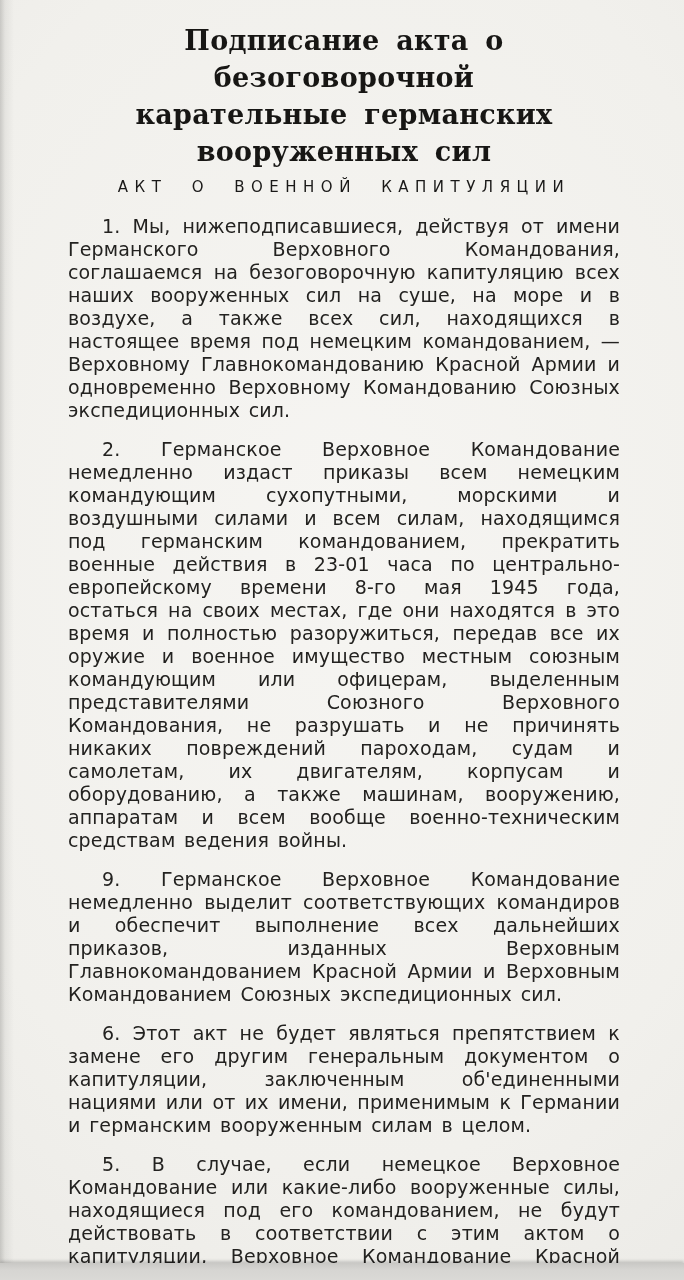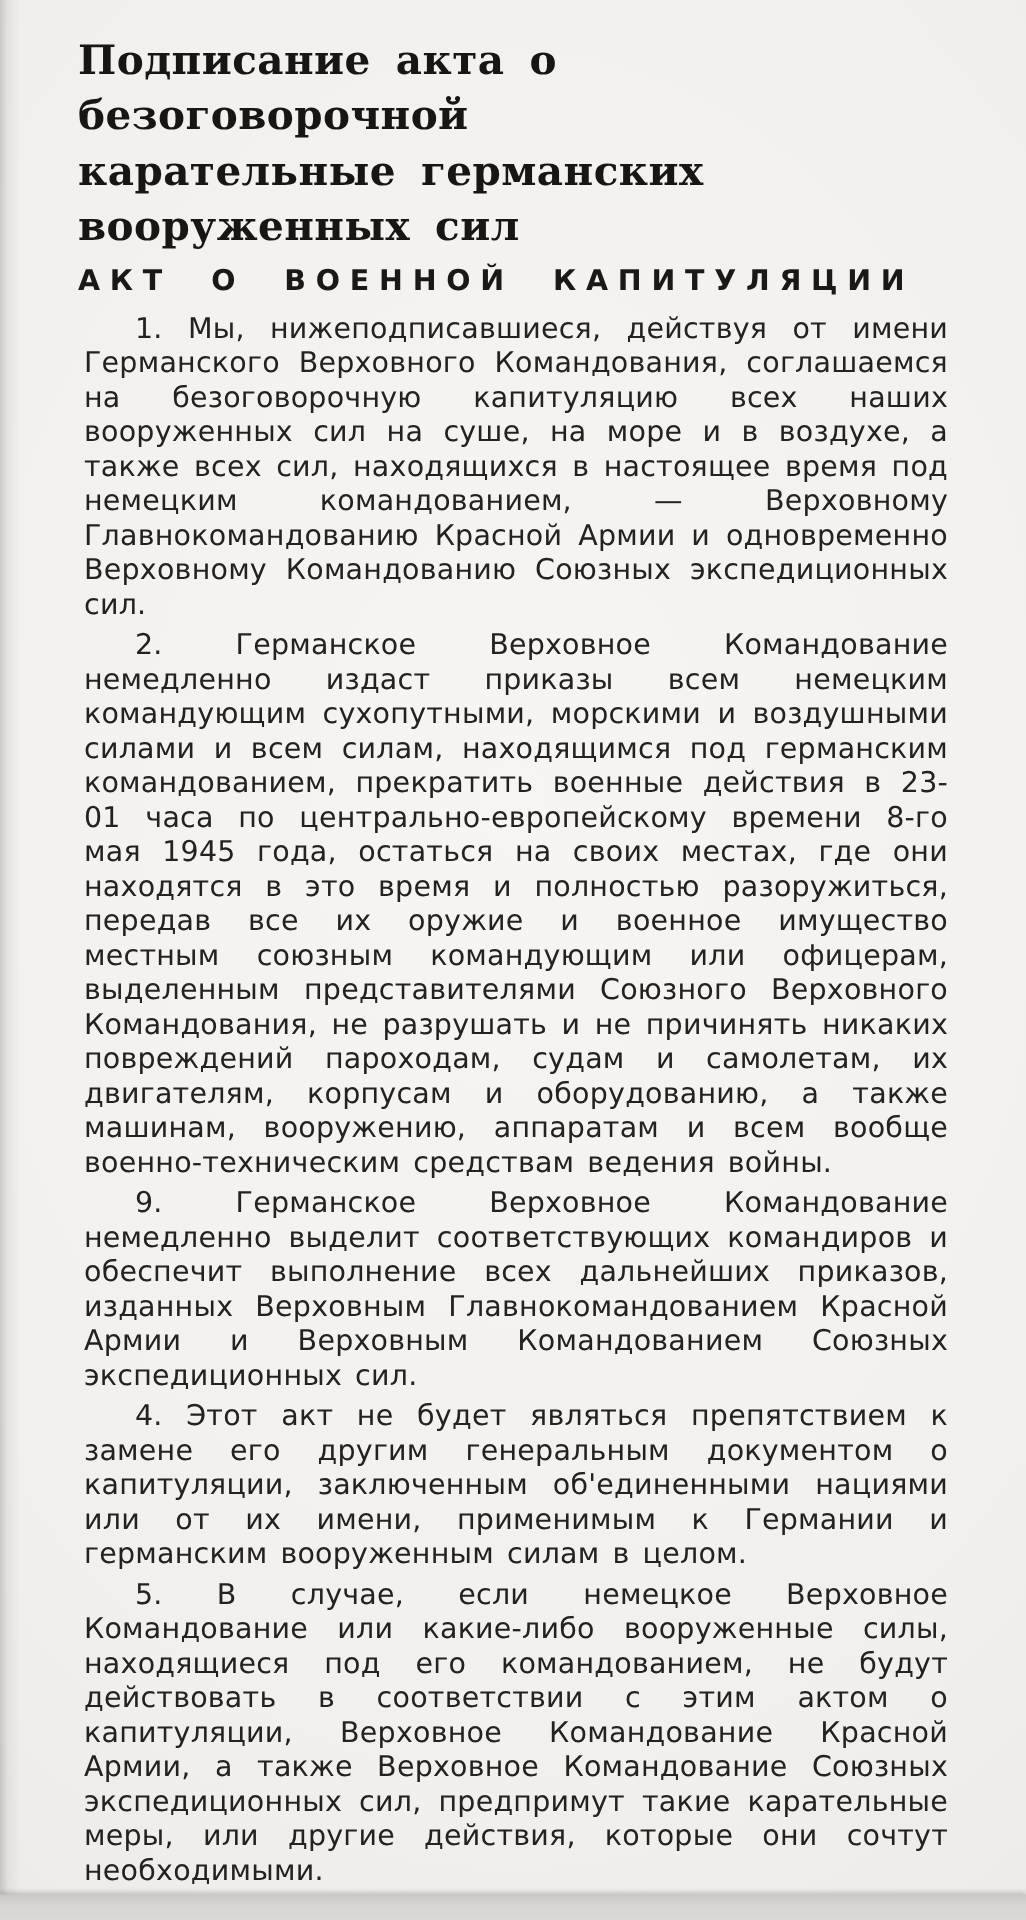--- a/index.html
+++ b/index.html
@@ -24,37 +24,39 @@
   }
   .content {
     position: relative;
     padding: 22px 48px 0 52px;
   }
   .doc-title {
     font-family: "DejaVu Serif", "Liberation Serif", serif;
     font-weight: bold;
     font-size: 27px;
     line-height: 37px;
+    text-align: center;
     word-spacing: 7px;
     letter-spacing: 0.3px;
     color: #171614;
   }
   .doc-subtitle {
     font-family: "DejaVu Sans", "Liberation Sans", sans-serif;
-    font-weight: bold;
-    font-size: 19px;
+    font-weight: normal;
+    font-size: 15px;
     line-height: 24px;
+    text-align: center;
     letter-spacing: 6.5px;
     word-spacing: 13px;
     margin-top: 5px;
     margin-bottom: 9px;
     color: #1a1918;
   }
   .act-body p {
-    margin: 4px;
+    margin: 16px;
     font-size: 19px;
     line-height: 23px;
     text-align: justify;
     text-indent: 34px;
     word-spacing: 2.5px;
     letter-spacing: 0.15px;
     color: #232220;
   }
 </style>
 </head>
@@ -67,20 +69,20 @@
       <div>Подписание акта о безоговорочной</div>
       <div>карательные германских вооруженных сил</div>
     </div>
 
     <div class="doc-subtitle">АКТ О ВОЕННОЙ КАПИТУЛЯЦИИ</div>
 
     <div class="act-body">
       <p>1. Мы, нижеподписавшиеся, действуя от имени Германского Верховного Командования, соглашаемся на безоговорочную капитуляцию всех наших вооруженных сил на суше, на море и в воздухе, а также всех сил, находящихся в настоящее время под немецким командованием, — Верховному Главнокомандованию Красной Армии и одновременно Верховному Командованию Союзных экспедиционных сил.</p>
       <p>2. Германское Верховное Командование немедленно издаст приказы всем немецким командующим сухопутными, морскими и воздушными силами и всем силам, находящимся под германским командованием, прекратить военные действия в 23-01 часа по центрально-европейскому времени 8-го мая 1945 года, остаться на своих местах, где они находятся в это время и полностью разоружиться, передав все их оружие и военное имущество местным союзным командующим или офицерам, выделенным представителями Союзного Верховного Командования, не разрушать и не причинять никаких повреждений пароходам, судам и самолетам, их двигателям, корпусам и оборудованию, а также машинам, вооружению, аппаратам и всем вообще военно-техническим средствам ведения войны.</p>
       <p>9. Германское Верховное Командование немедленно выделит соответствующих командиров и обеспечит выполнение всех дальнейших приказов, изданных Верховным Главнокомандованием Красной Армии и Верховным Командованием Союзных экспедиционных сил.</p>
-      <p>4. Этот акт не будет являться препятствием к замене его другим генеральным документом о капитуляции, заключенным об'единенными нациями или от их имени, применимым к Германии и германским вооруженным силам в целом.</p>
+      <p>6. Этот акт не будет являться препятствием к замене его другим генеральным документом о капитуляции, заключенным об'единенными нациями или от их имени, применимым к Германии и германским вооруженным силам в целом.</p>
       <p>5. В случае, если немецкое Верховное Командование или какие-либо вооруженные силы, находящиеся под его командованием, не будут действовать в соответствии с этим актом о капитуляции, Верховное Командование Красной Армии, а также Верховное Командование Союзных экспедиционных сил, предпримут такие карательные меры, или другие действия, которые они сочтут необходимыми.</p>
       <p>6. Этот акт составлен на русском, английском и немецком языках. Только русский и английский тексты являются аутентичными.</p>
     </div>
 
   </div>
   <div class="scan-bottom-band"></div>
 </div>
 
 </body></html>

